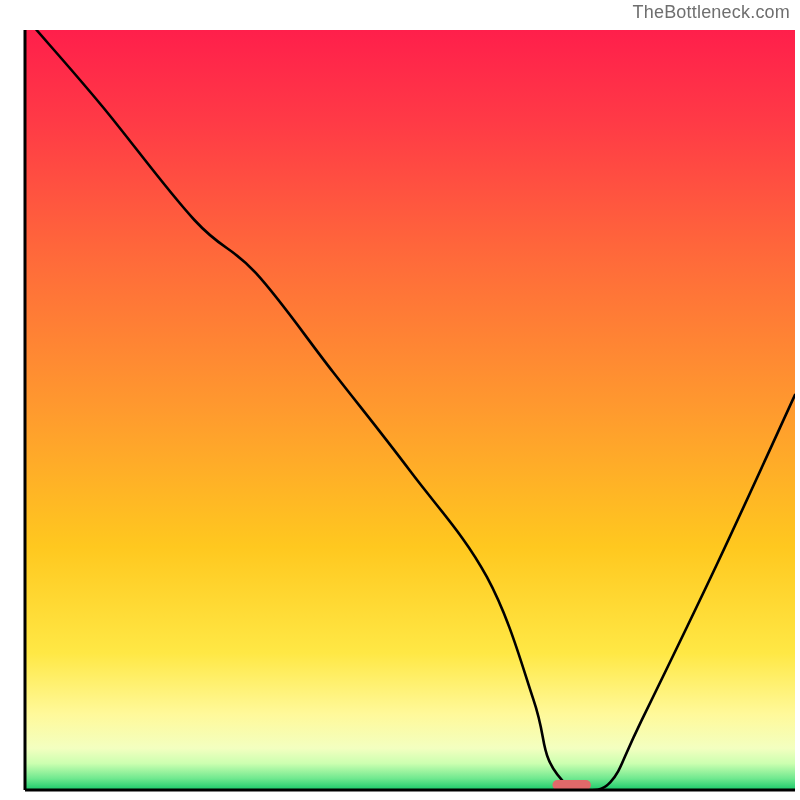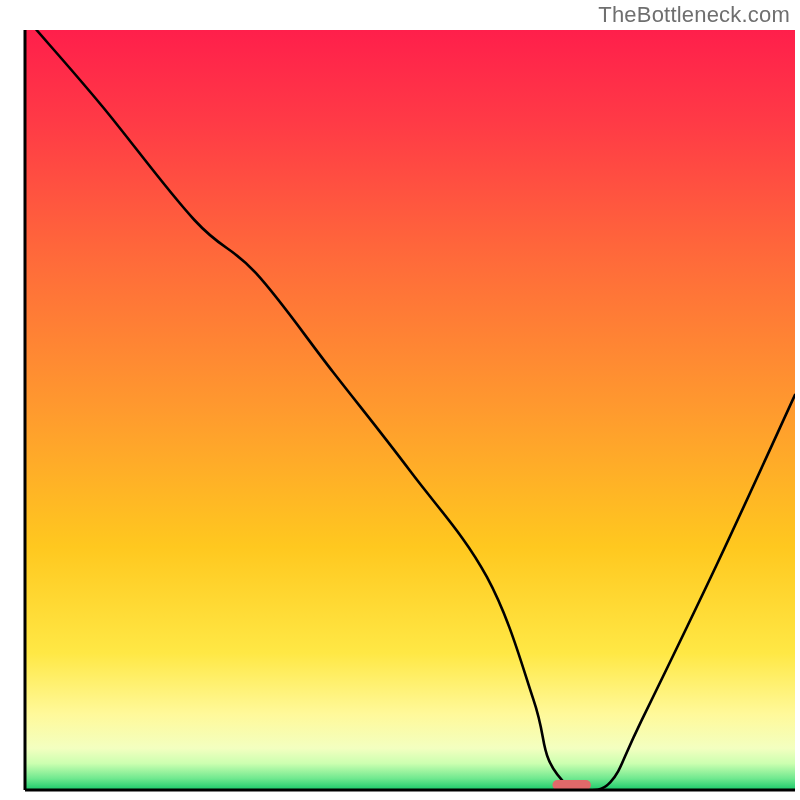--- a/index.html
+++ b/index.html
@@ -13,21 +13,21 @@
   .chart-container {
     position: relative;
     width: 800px;
     height: 800px;
   }
   .watermark {
     position: absolute;
     top: 2px;
     right: 10px;
     font-family: Arial, Helvetica, sans-serif;
-    font-size: 22px;
+    font-size: 18px;
     font-weight: 500;
     color: #6f6f6f;
     z-index: 10;
     letter-spacing: 0.2px;
   }
   svg.plot {
     position: absolute;
     top: 0;
     left: 0;
     width: 800px;

